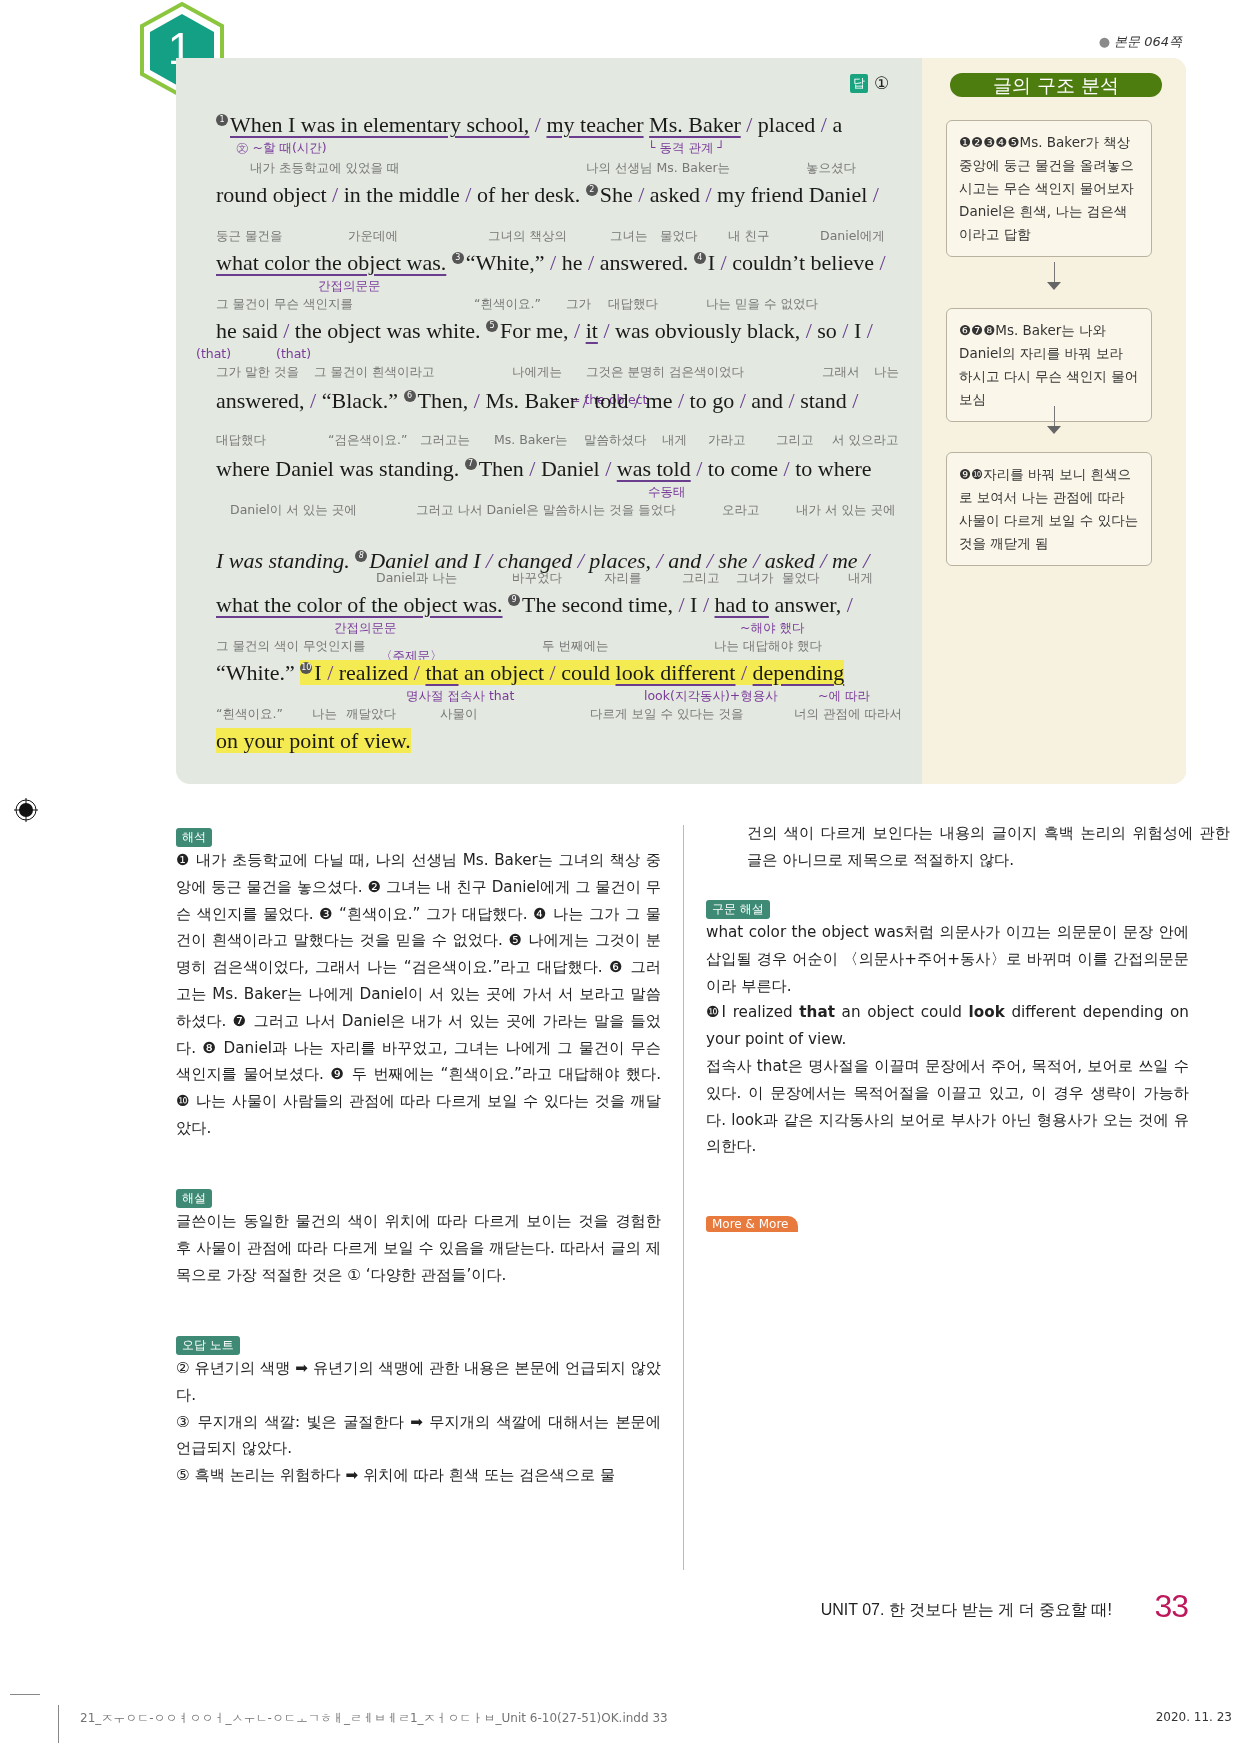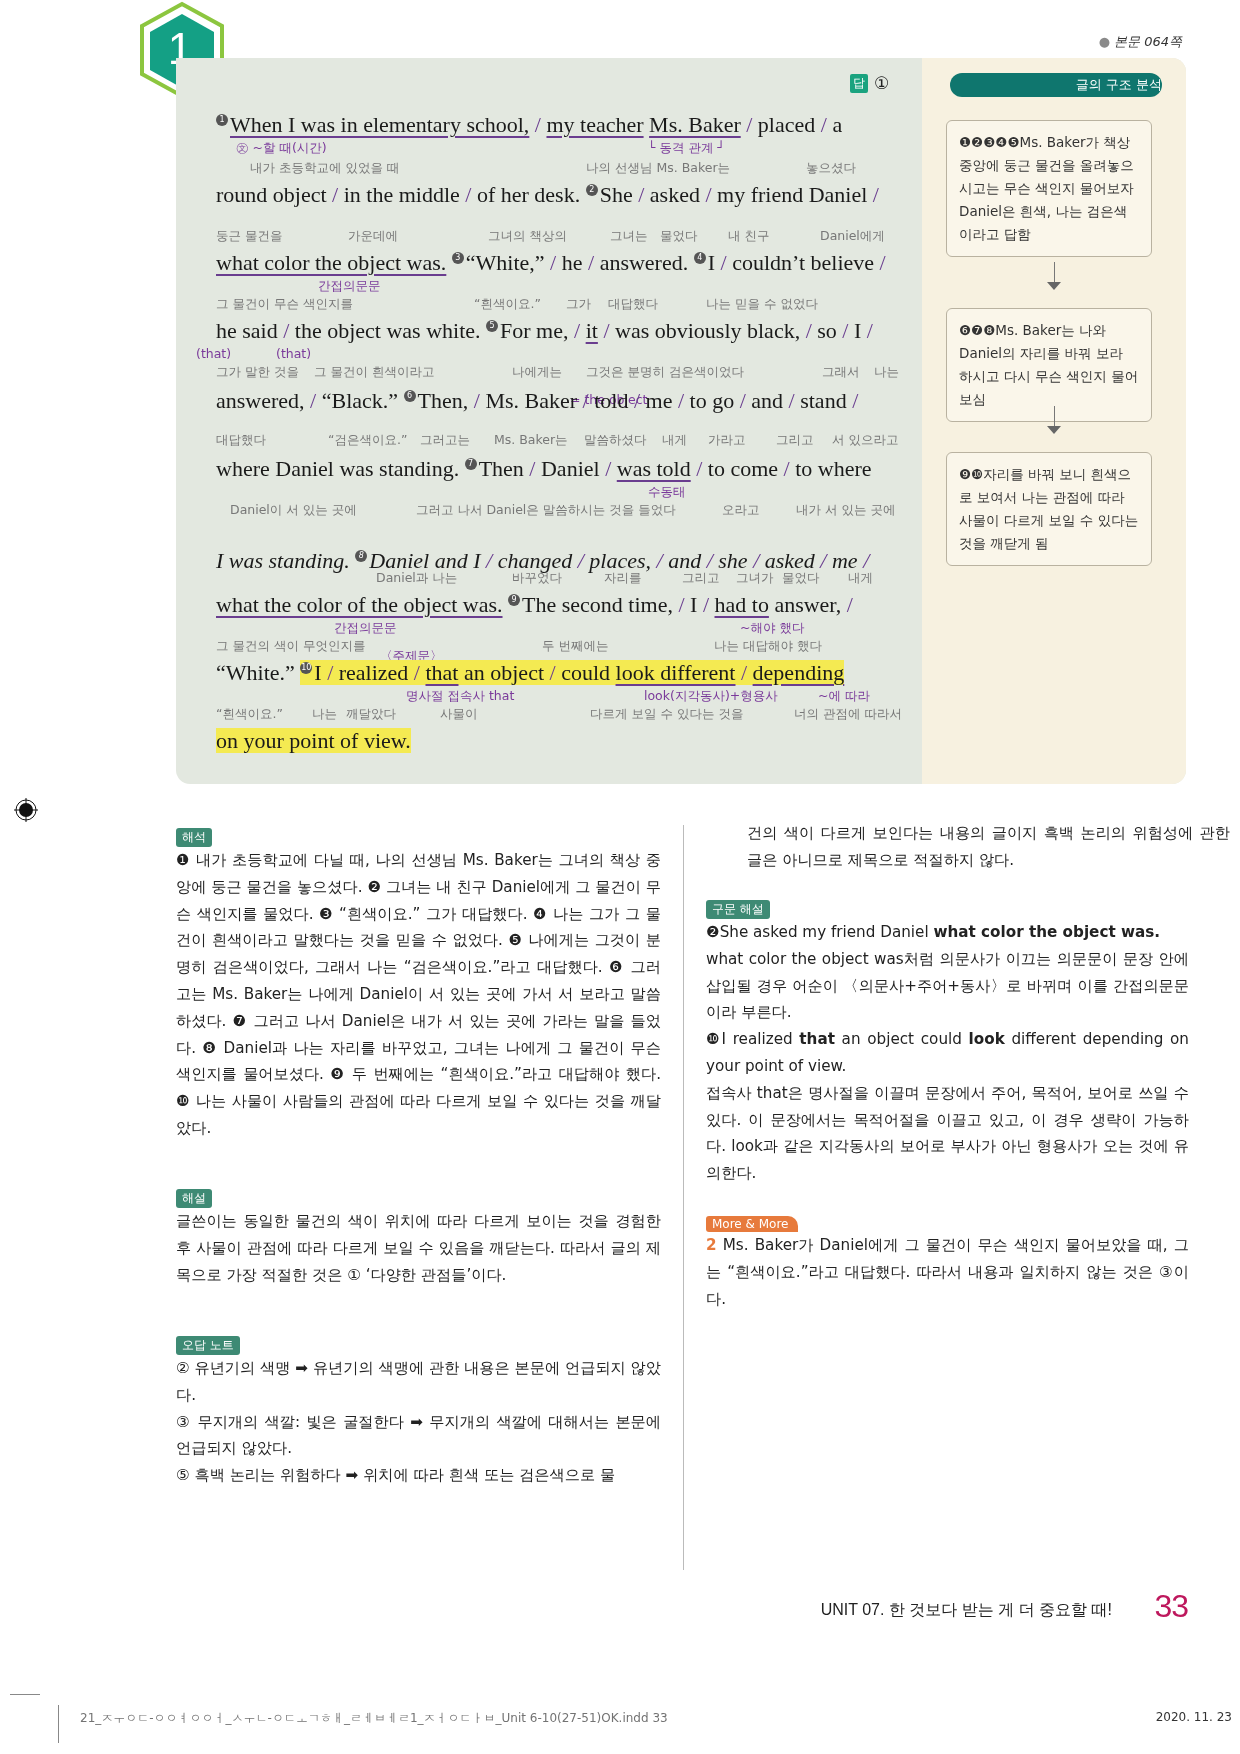--- a/index.html
+++ b/index.html
@@ -19,22 +19,22 @@
   
   .panel { left:176px; top:58px; width:1010px; height:726px; background:#e3e8e0;
            border-radius:0 14px 14px 14px; }
   .panel-right { left:922px; top:58px; width:264px; height:726px; background:#f7f1e0;
            border-radius:0 14px 14px 0; }
 
   .answer { left:850px; top:73px; font-size:17px; color:#222; }
   .answer .tag { display:inline-block; background:#1aa37f; color:#fff; font-size:12px;
                  padding:1px 3px; border-radius:2px; margin-right:6px; vertical-align:2px; }
 
-  .struct-title { left:950px; top:73px; width:212px; height:24px; border-radius:12px; background:#0f766e;
-                  color:#fff; text-align:right; font-size:13px; line-height:24px; }
+  .struct-title { left:950px; top:73px; width:212px; height:24px; border-radius:12px; background:#4d7c0f;
+                  color:#fff; text-align:center; font-size:19px; line-height:24px; }
   .sbox { left:946px; width:206px; background:#faf6ea; border:1px solid #b9b2a0; border-radius:6px;
           padding:10px 12px; font-size:13.5px; line-height:23px; color:#333; box-sizing:border-box; }
   .arrow { left:1047px; width:14px; color:#666; text-align:center; }
   .arrow .stem { width:1px; height:20px; background:#777; margin:0 auto; }
   .arrow .head { width:0; height:0; border-left:7px solid transparent; border-right:7px solid transparent;
                  border-top:8px solid #666; margin:0 auto; }
 
   
   .en { left:216px; font-family:"Liberation Serif", "DejaVu Serif", serif; font-size:22px; color:#1a1a1a; white-space:nowrap; }
   .en .sl { color:#6a3d8f; }
@@ -250,29 +250,27 @@
   <div class="para">③ 무지개의 색깔: 빛은 굴절한다 ➡ 무지개의 색깔에 대해서는 본문에 언급되지 않았다.</div>
   <div class="para">⑤ 흑백 논리는 위험하다 ➡ 위치에 따라 흰색 또는 검은색으로 물</div>
 </div>
 
 <div class="abs divider"></div>
 
 <div class="abs col-right para" style="top:820px;margin-left:41px;">건의 색이 다르게 보인다는 내용의 글이지 흑백 논리의 위험성에 관한 글은 아니므로 제목으로 적절하지 않다.</div>
 
 <div class="abs col-right" style="top:898px;">
   <span class="lbl">구문 해설</span>
-  <div class="para"><span>❷</span><span>She asked my friend Daniel </span><b>what color the object was.</b></div>
   <div class="para">what color the object was처럼 의문사가 이끄는 의문문이 문장 안에 삽입될 경우 어순이 〈의문사+주어+동사〉로 바뀌며 이를 간접의문문이라 부른다.</div>
   <div class="para"><span>❿</span><span>I realized </span><b>that</b><span> an object could </span><b>look</b><span> different depending on your point of view.</span></div>
   <div class="para">접속사 that은 명사절을 이끌며 문장에서 주어, 목적어, 보어로 쓰일 수 있다. 이 문장에서는 목적어절을 이끌고 있고, 이 경우 생략이 가능하다. look과 같은 지각동사의 보어로 부사가 아닌 형용사가 오는 것에 유의한다.</div>
 </div>
 
 <div class="abs col-right" style="top:1213px;">
   <span class="lbl orange">More &amp; More</span>
-  <div class="para"><span class="circ-num">2</span> <span>Ms. Baker가 Daniel에게 그 물건이 무슨 색인지 물어보았을 때, 그는 “흰색이요.”라고 대답했다. 따라서 내용과 일치하지 않는 것은 ③이다.</span></div>
 </div>
 
 <div class="abs footer-unit">UNIT 07. 한 것보다 받는 게 더 중요할 때!</div>
 <div class="abs footer-page">33</div>
 
 <div class="abs rule2"></div>
 <div class="abs rule"></div>
 <div class="abs print-left">21_ㅈㅜㅇㄷ-ㅇㅇㅕㅇㅇㅓ_ㅅㅜㄴ-ㅇㄷㅗㄱㅎㅐ_ㄹㅔㅂㅔㄹ1_ㅈㅓㅇㄷㅏㅂ_Unit 6-10(27-51)OK.indd   33</div>
 <div class="abs print-right">2020. 11. 23</div>
 

